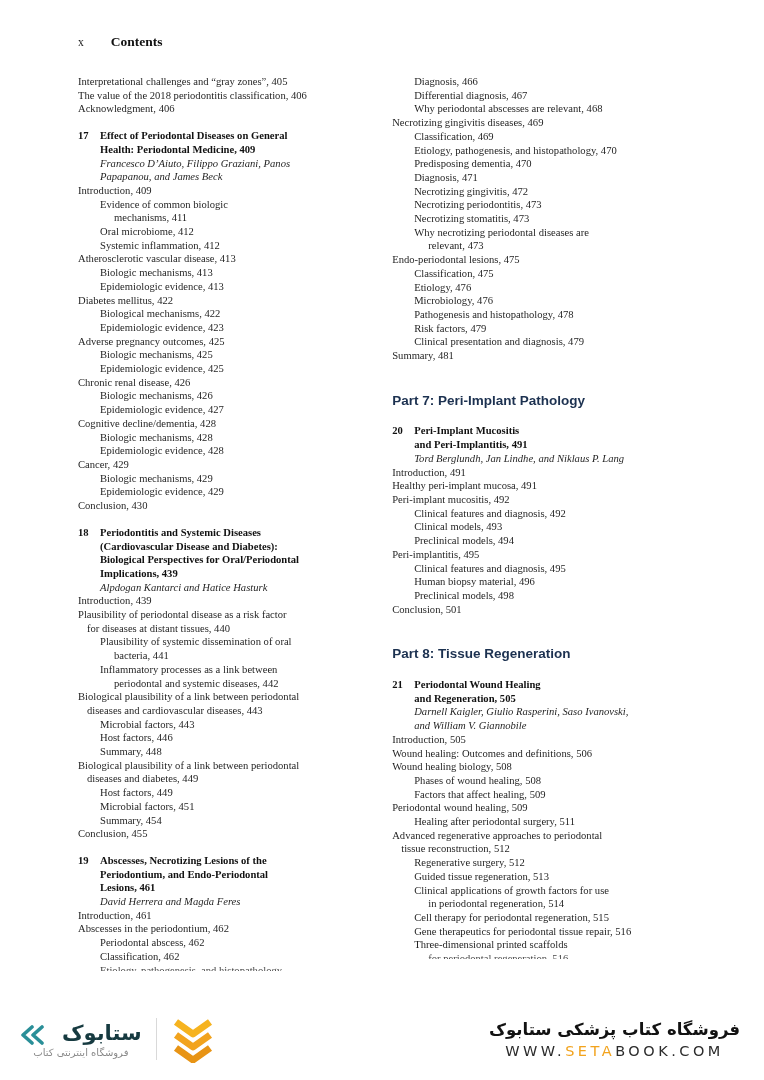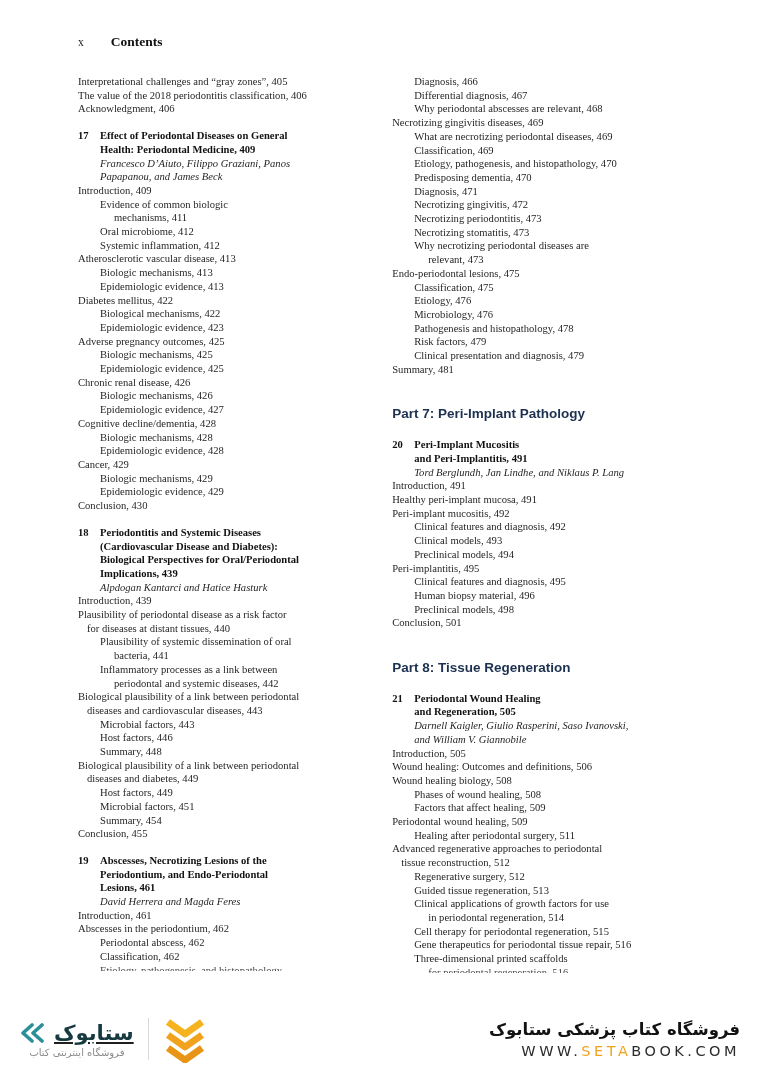--- a/index.html
+++ b/index.html
@@ -43,25 +43,25 @@
 
   
   .footer {
     position: absolute; left: 0; right: 0; bottom: 0; height: 76px;
     background: #ffffff;
     display: flex; align-items: center;
     padding: 0 24px 6px 20px;
     font-family: "DejaVu Sans", sans-serif;
   }
   .brand { display: flex; flex-direction: column; align-items: center; }
-  .brand-row { display: flex; align-items: center; gap: 8px; text-decoration: underline; }
+  .brand-row { display: flex; align-items: flex-end; gap: 16px; }
   .wordmark { font-weight: bold; font-size: 21px; color: #163a40; direction: rtl; }
   .brand-sub { font-size: 10px; color: #8a8a8a; margin-top: 2px; direction: rtl; }
   .v-divider { width: 1px; height: 42px; background: #d9d9d9; margin: 0 14px; }
-  .store { margin-left: auto; text-align: right; }
+  .store { margin-left: auto; text-align: center; }
   .store-name { font-weight: bold; font-size: 16.5px; color: #121212; direction: rtl; }
   .website { font-weight: normal; font-size: 14.5px; letter-spacing: 3.5px; color: #2b2b2b; margin-top: 4px; }
   .website .hl { color: #f2a31d; }
 </style>
 </head>
 <body>
 
 <div class="page">
   <div class="content">
     <div class="header">
@@ -186,21 +186,20 @@
 </div>
       <div class="col col-right" id="col-right">
   <div class="toc-item entry level-1"><span class="toc-text">Diagnosis</span><span class="toc-page">, 466</span></div>
 
   <div class="toc-item entry level-1"><span class="toc-text">Differential diagnosis</span><span class="toc-page">, 467</span></div>
 
   <div class="toc-item entry level-1"><span class="toc-text">Why periodontal abscesses are relevant</span><span class="toc-page">, 468</span></div>
 
   <div class="toc-item entry level-0"><span class="toc-text">Necrotizing gingivitis diseases</span><span class="toc-page">, 469</span></div>
 
-  <div class="toc-item entry level-1"><span class="toc-text">What are necrotizing periodontal diseases</span><span class="toc-page">, 469</span></div>
 
   <div class="toc-item entry level-1"><span class="toc-text">Classification</span><span class="toc-page">, 469</span></div>
 
   <div class="toc-item entry level-1"><span class="toc-text">Etiology, pathogenesis, and histopathology</span><span class="toc-page">, 470</span></div>
 
   <div class="toc-item entry level-1"><span class="toc-text">Predisposing dementia</span><span class="toc-page">, 470</span></div>
 
   <div class="toc-item entry level-1"><span class="toc-text">Diagnosis</span><span class="toc-page">, 471</span></div>
 
   <div class="toc-item entry level-1"><span class="toc-text">Necrotizing gingivitis</span><span class="toc-page">, 472</span></div>

